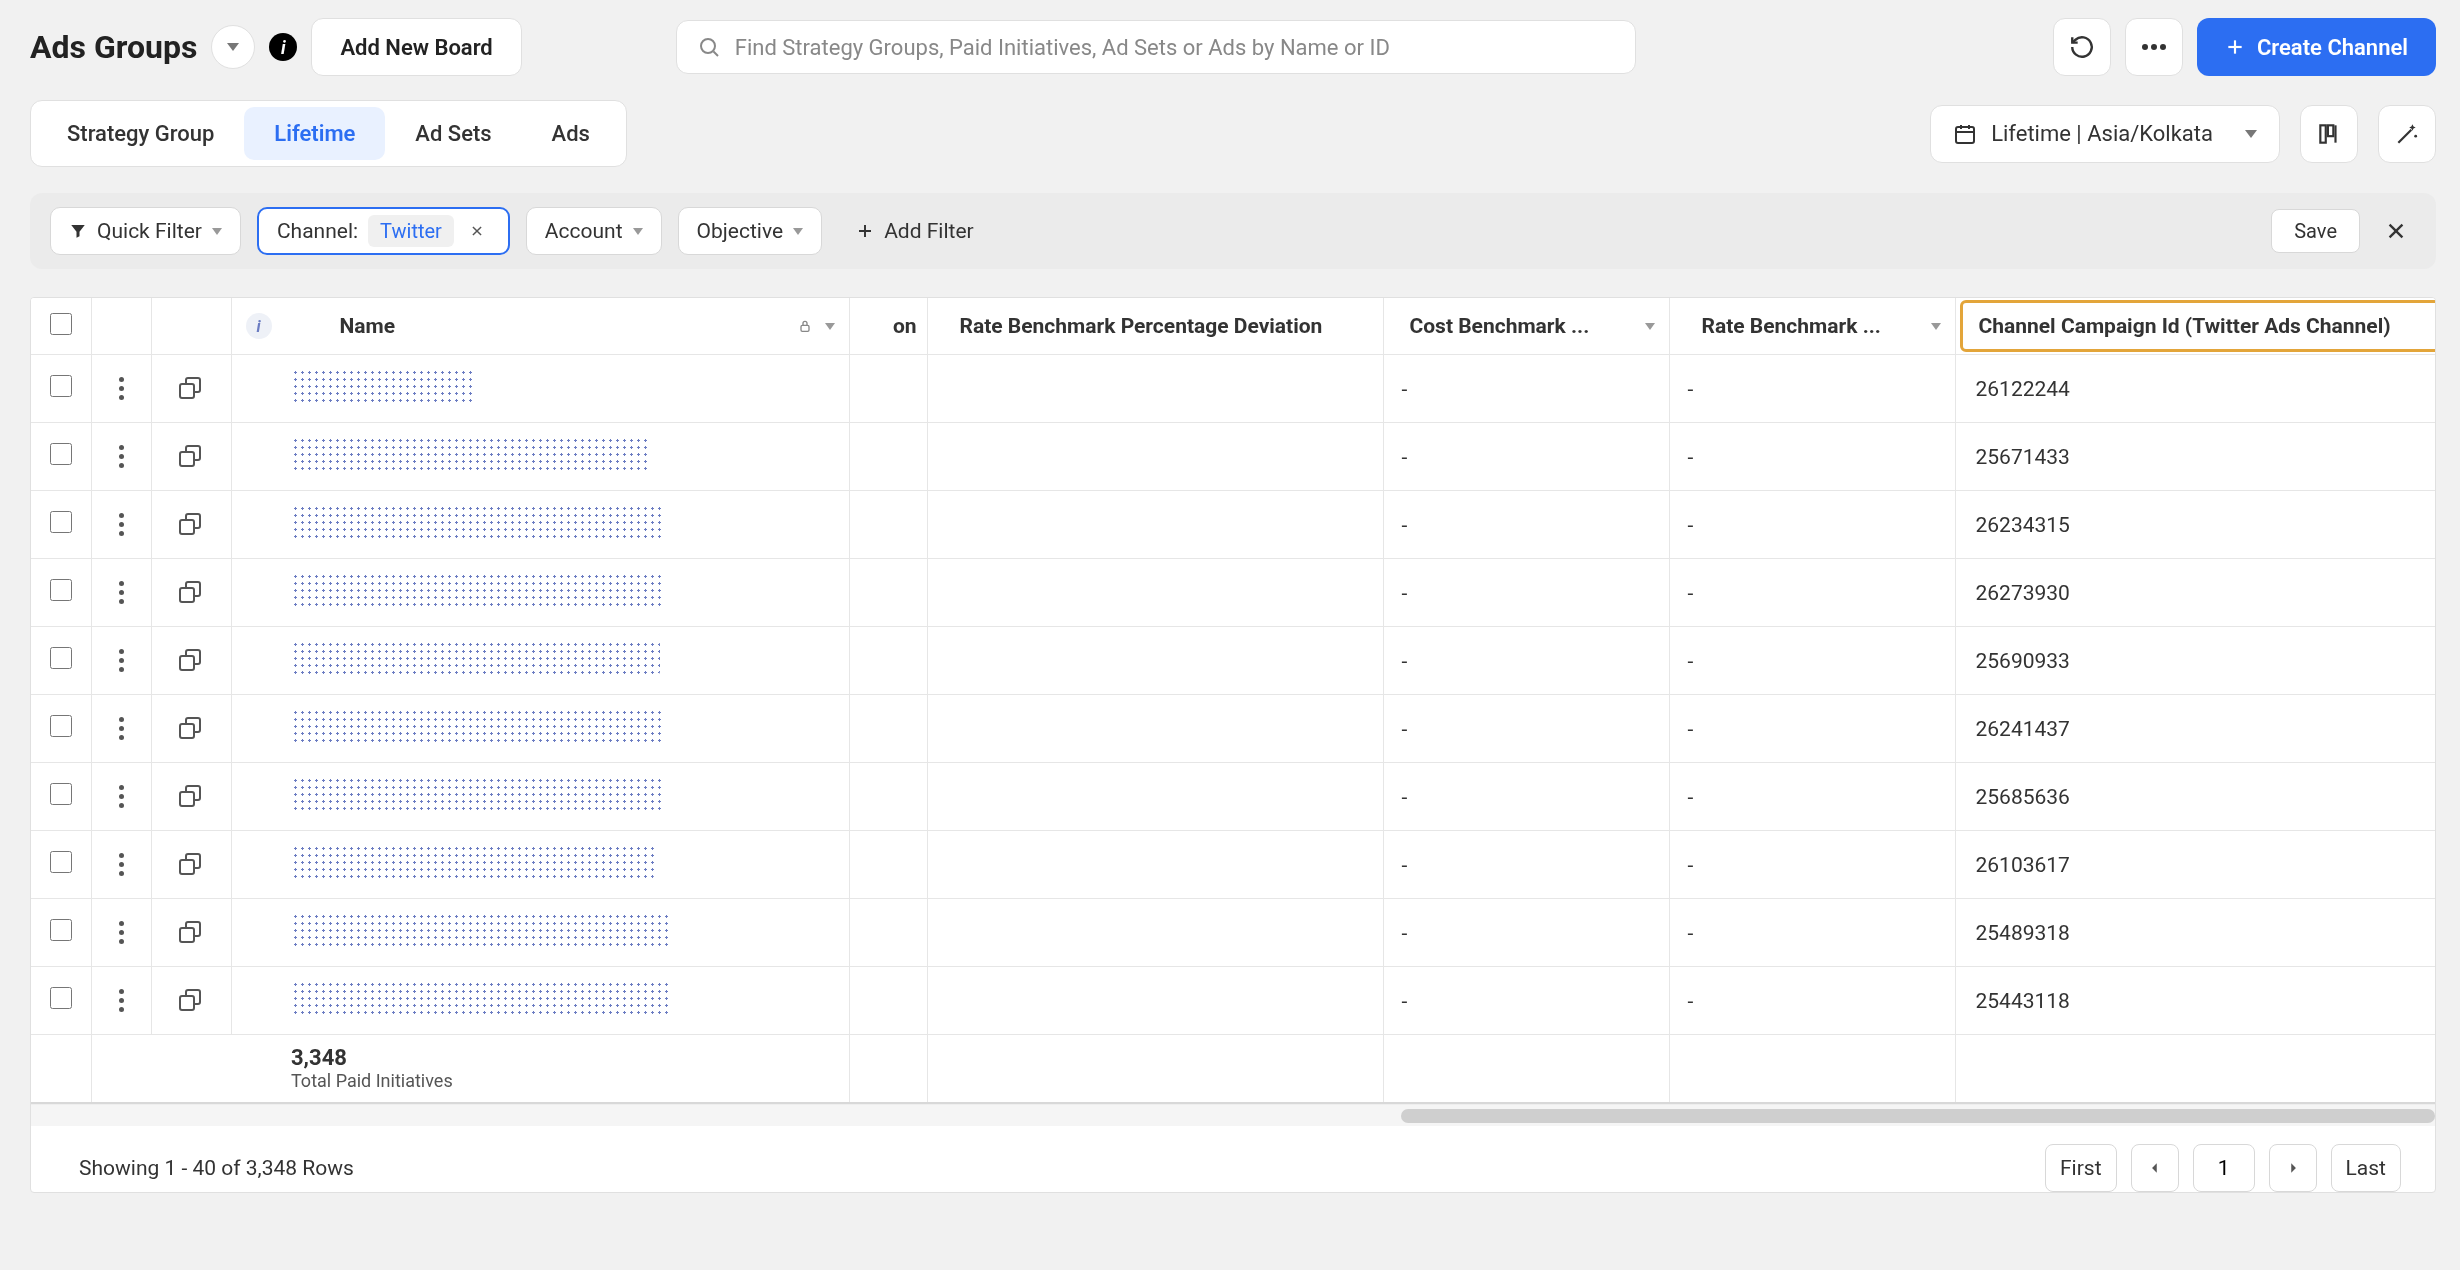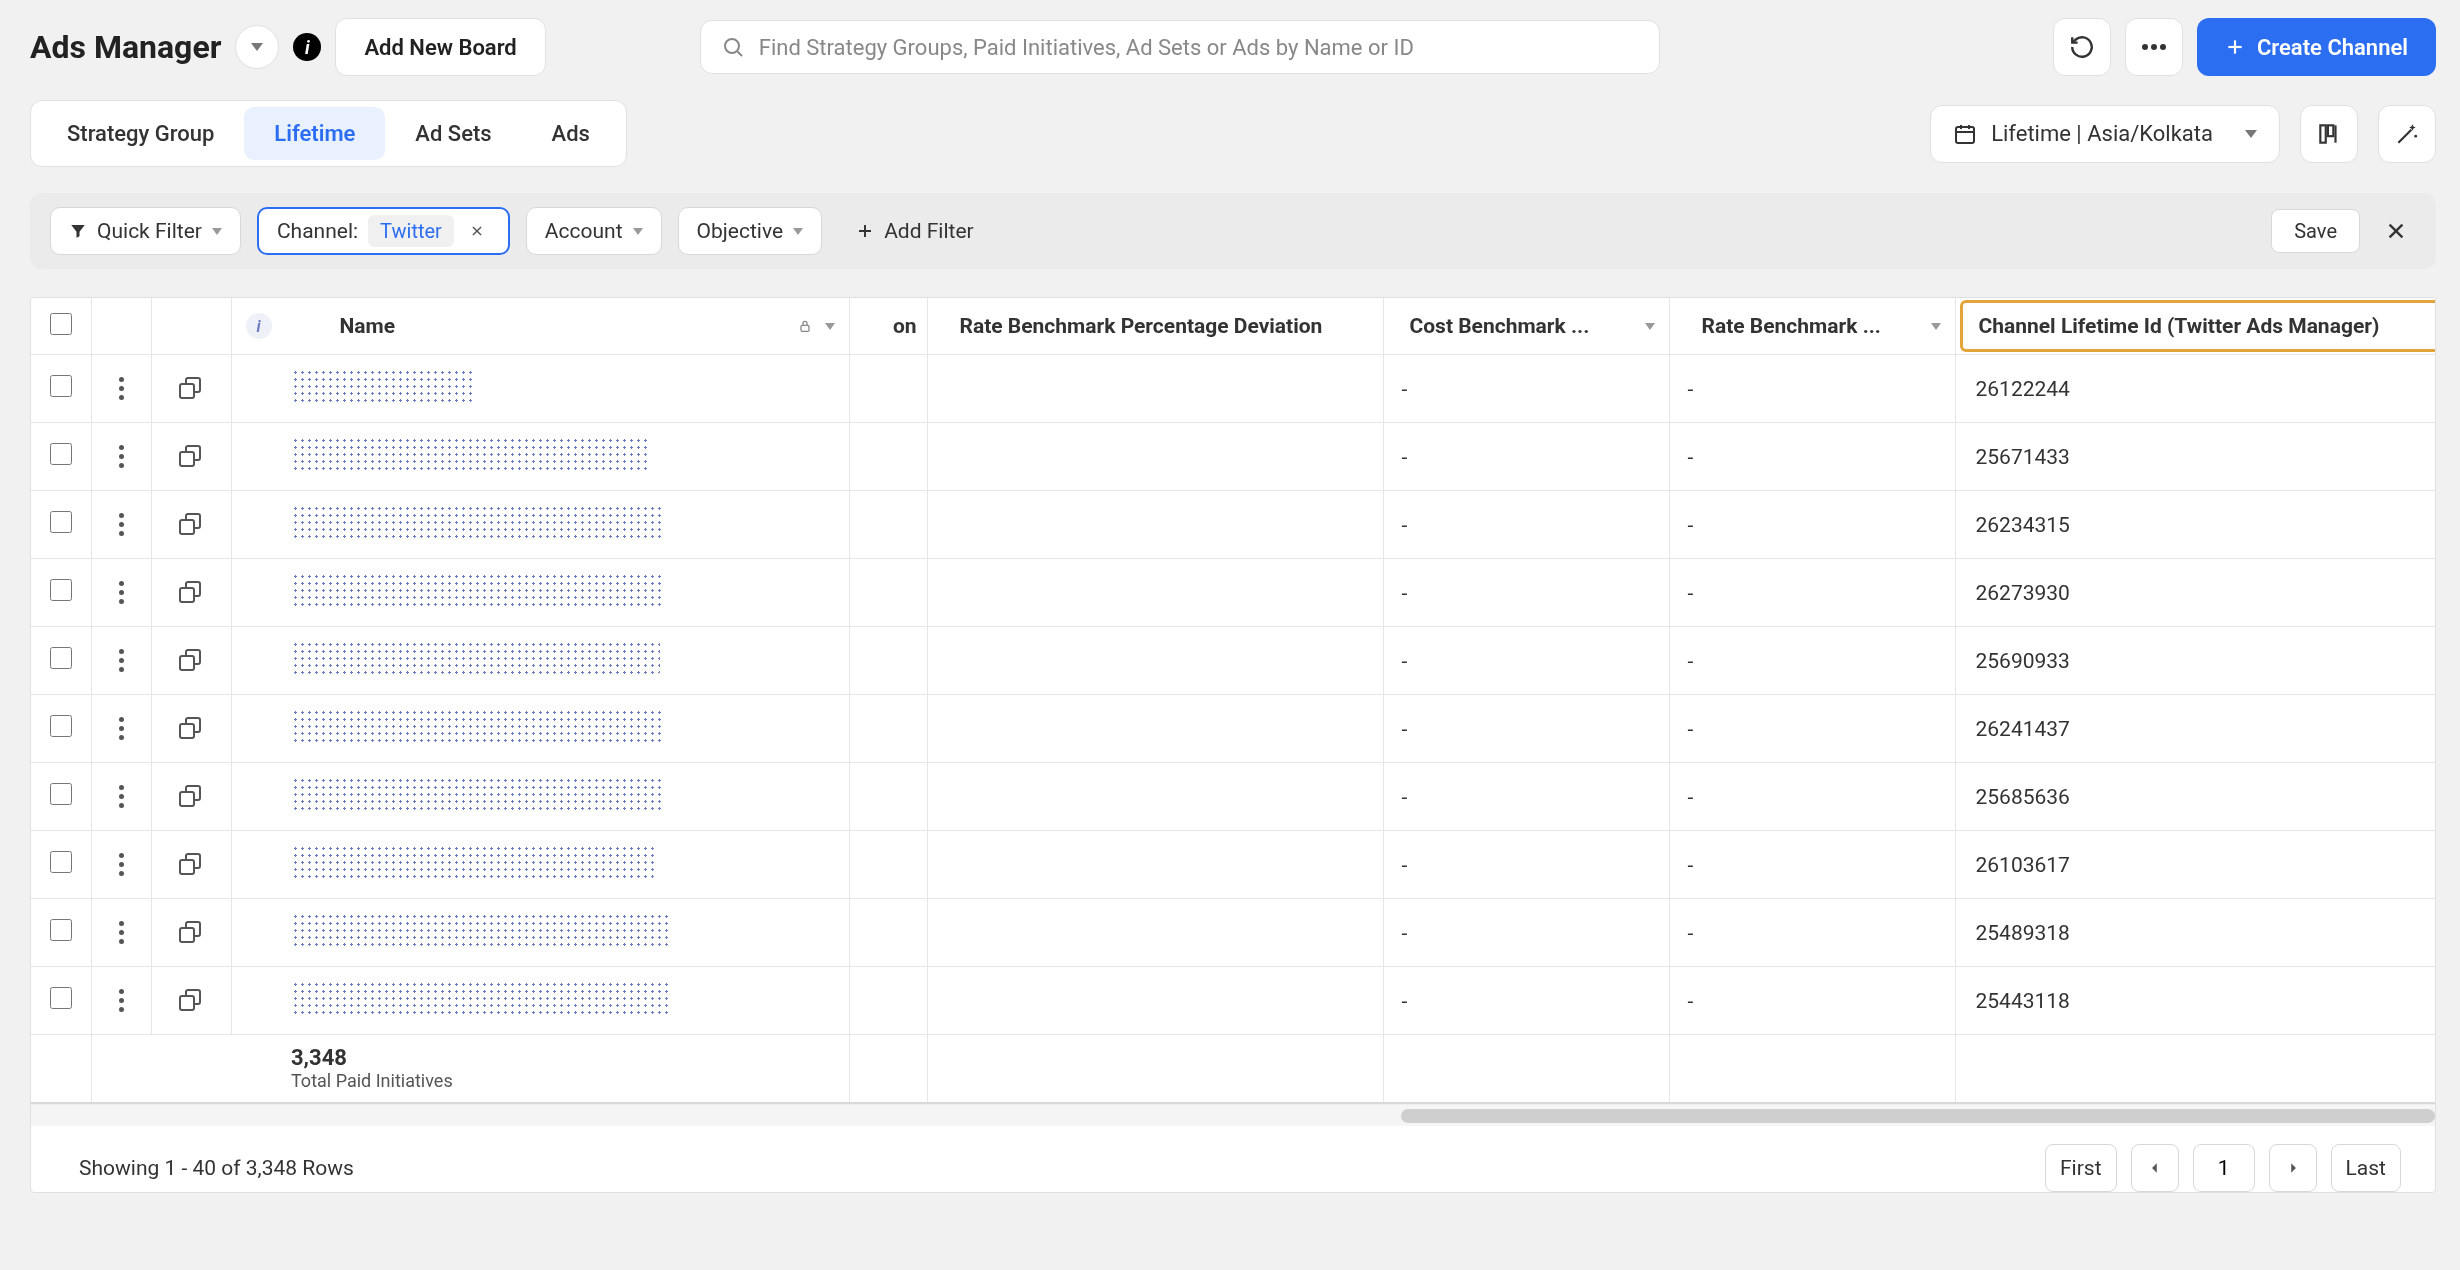--- a/index.html
+++ b/index.html
@@ -80,21 +80,21 @@
 svg { display:block; }
 .caret { width:0; height:0; border-left:6px solid transparent; border-right:6px solid transparent; border-top:8px solid #777; }
 .caret-sm { width:0; height:0; border-left:5px solid transparent; border-right:5px solid transparent; border-top:7px solid #999; }
 </style>
 </head>
 <body>
 
 <div class="app">
 
   <div class="topbar">
-    <div class="title">Ads Manager</div>
+    <div class="title">Ads Groups</div>
     <div class="round-btn">
         <div class="caret"></div>
       </div>
     <div class="info-circle">i</div>
     <button class="pill-btn">Add New Board</button>
     <div class="search">
       <svg width="24" height="24" viewBox="0 0 24 24" fill="none" stroke="#888" stroke-width="2">
           <circle cx="11" cy="11" r="7"></circle>
           <line x1="21" y1="21" x2="16.5" y2="16.5"></line>
         </svg>
@@ -247,21 +247,21 @@
               </div>
             </th>
           <th class="col-rate2">
               <div class="th-flex">
                 <span style="flex:1">Rate Benchmark ...</span>
                 <div class="caret-sm"></div>
               </div>
             </th>
           <th class="col-id" style="padding:0">
               <div class="th-id">
-                <span>Channel Lifetime Id (Twitter Ads Manager)</span>
+                <span>Channel Campaign Id (Twitter Ads Channel)</span>
               </div>
             </th>
         </tr>
       </thead>
       <tbody id="tbody">
           <tr>
             <td class="col-check"><input type="checkbox" style=""></td>
             <td class="col-menu">
               <div class="dots-v">
                 <span></span>

